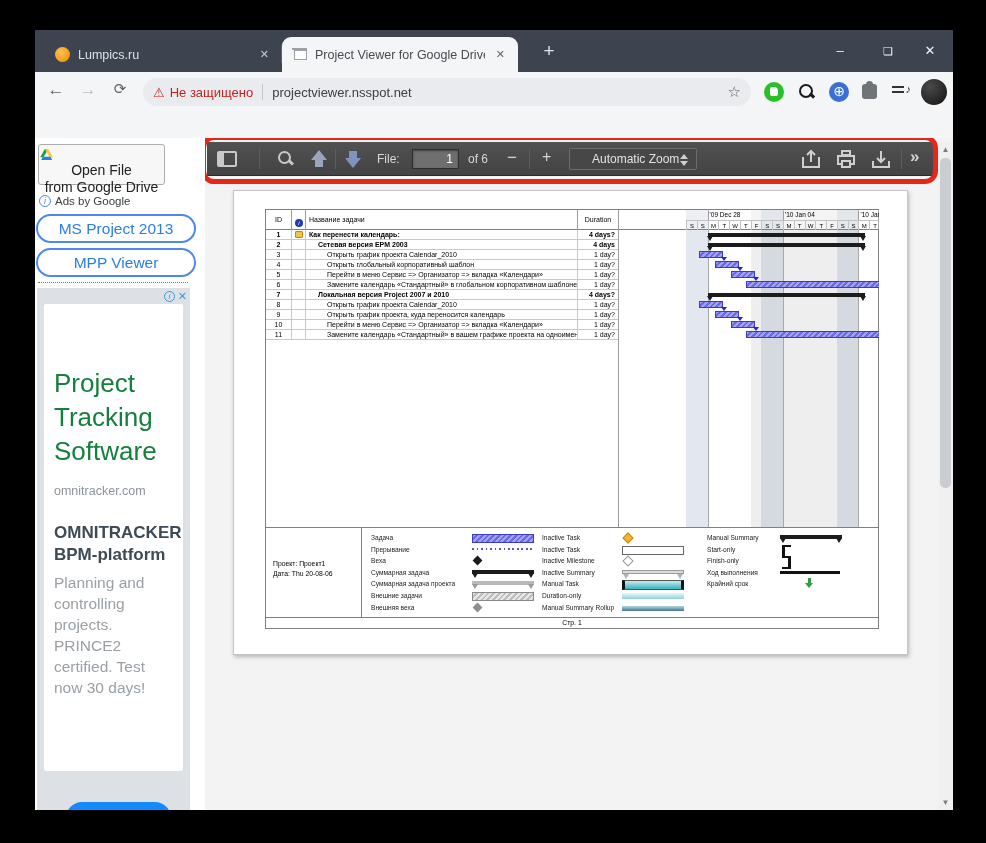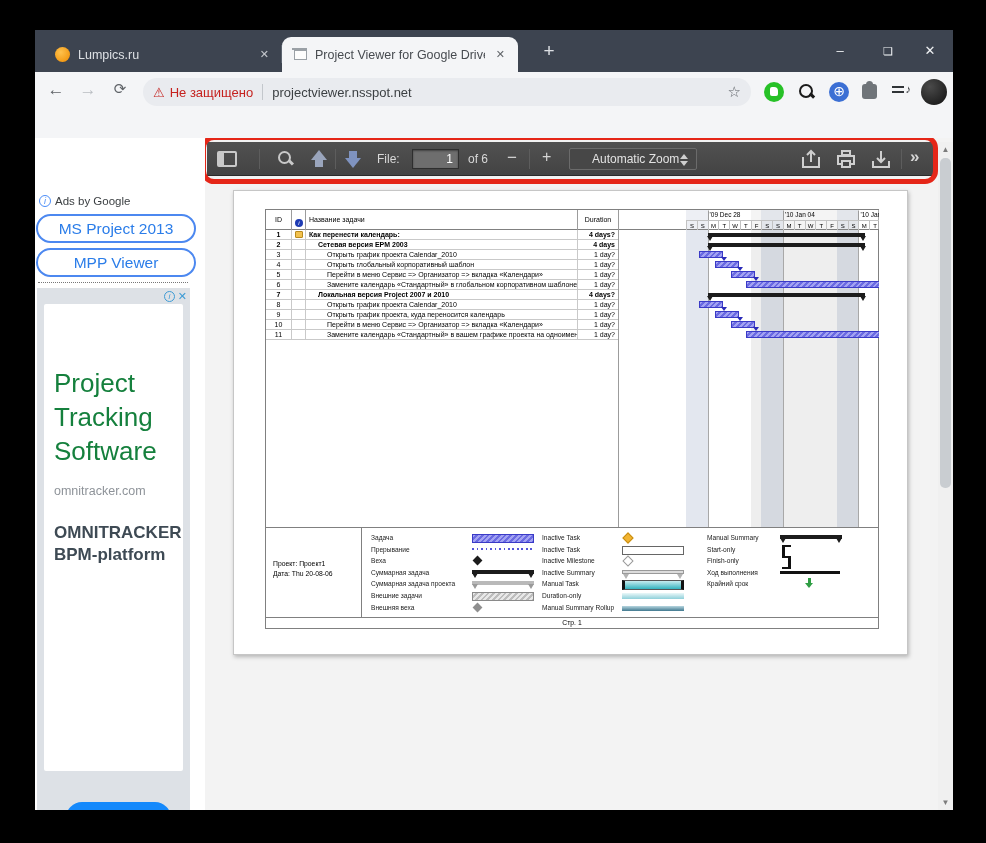--- a/index.html
+++ b/index.html
@@ -253,37 +253,48 @@
     <div class="ricon ic-puzzle"></div>
     <div class="ricon ic-list"></div>
     <div class="ricon avatar"></div>
 
   </div>
 
 
   <div class="content">
 
     <div class="sidebar">
+      <div class="openfile">
+        <div>
+          <svg width="15" height="14" viewBox="0 0 24 21">
+            <polygon points="9.3,1 14.7,1 7.2,14 2,14" fill="#12a347"></polygon>
+            <polygon points="14.7,1 22.5,14.5 17.2,14.5 9.5,1.2" fill="#fcc934"></polygon>
+            <polygon points="6.2,13.3 18.3,13.3 21.1,18.3 3.4,18.3" fill="#2b7de9"></polygon>
+          </svg><span>Open File</span>
+        </div>
+        <div>from Google Drive</div>
+      </div>
       <div class="adsby">
         <span class="i">i</span>
         <span>Ads by Google</span>
       </div>
       <div class="pill pill1">MS Project 2013</div>
       <div class="pill pill2">MPP Viewer</div>
       <div class="dotted"></div>
 
       <div class="adblock">
         <div class="adchoice">
           <span class="i">i</span>
           <span class="x">✕</span>
         </div>
         <div class="adcard">
           <div class="ad-head">Project Tracking Software</div>
           <div class="ad-domain">omnitracker.com</div>
           <div class="ad-title">OMNITRACKER BPM-platform</div>
+          <div class="ad-body">Planning and controlling projects. PRINCE2 certified. Test now 30 days!</div>
         </div>
         <div class="ad-btn"></div>
       </div>
     </div>
 
     <div class="viewer">
 
       <div class="pdfbar">
         <div class="ic-sbar"></div>
         <div class="tb-sep" style="left:52px;"></div>

